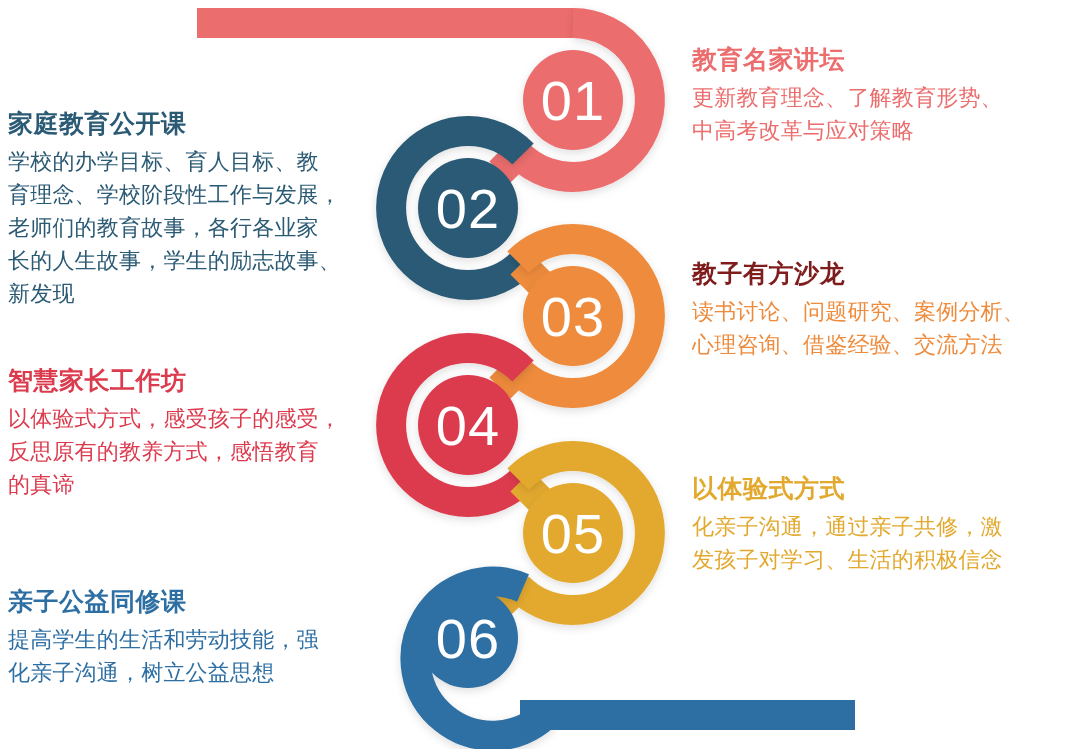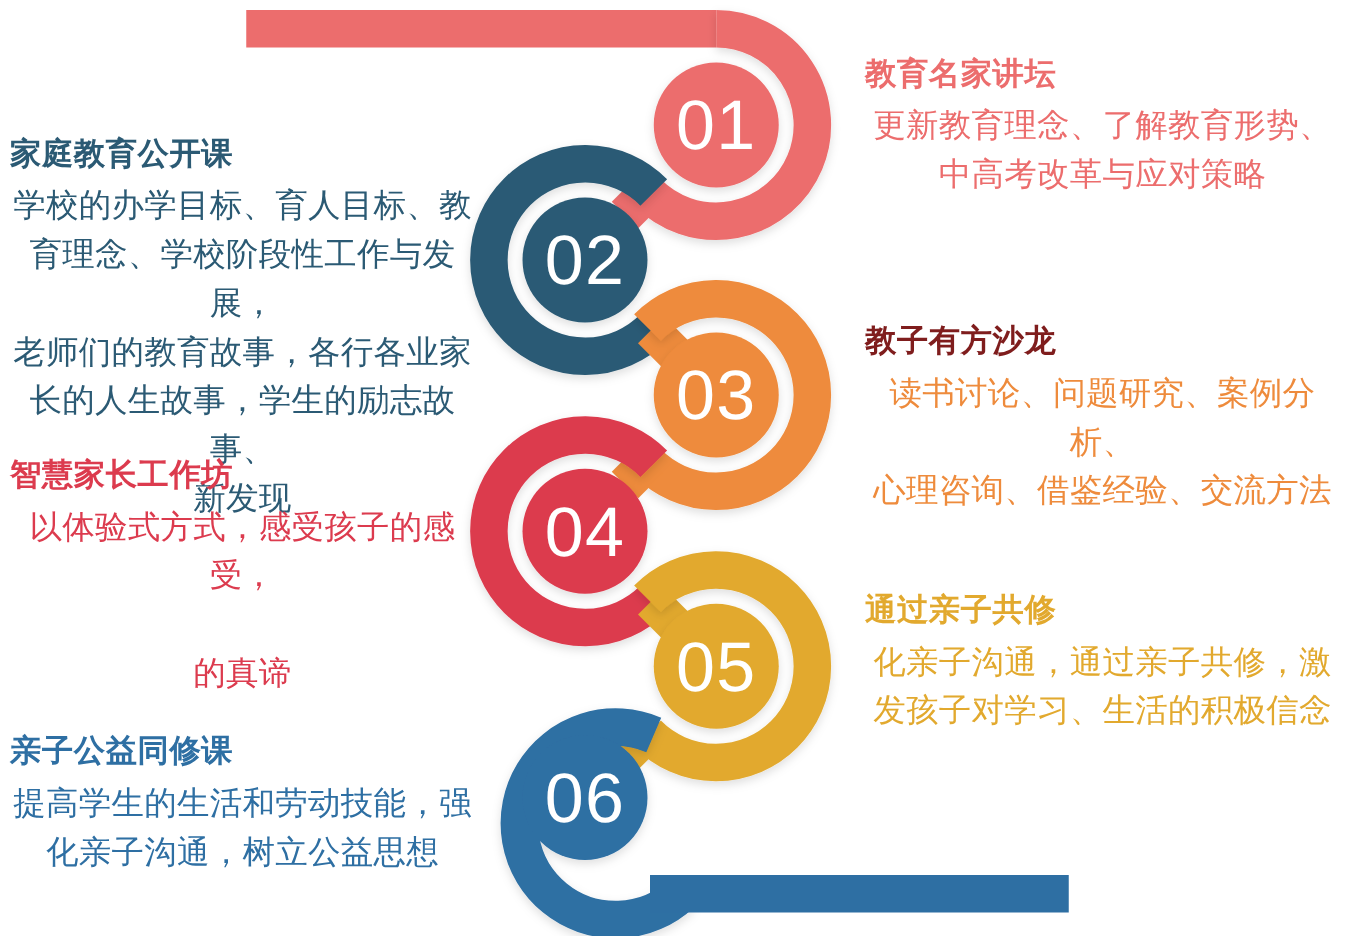--- a/index.html
+++ b/index.html
@@ -39,25 +39,24 @@
   }
   .block-title {
     font-size: 25px;
     font-weight: bold;
     line-height: 1.22;
     margin: 0 0 6px 0;
     letter-spacing: 0.5px;
     white-space: nowrap;
   }
   .block-body {
-    font-size: 26px;
+    font-size: 22px;
     line-height: 1.50;
     margin: 0;
     letter-spacing: 0.2px;
-    text-align: center;
   }
   
   .side-left  { left: 8px;  width: 372px; text-align: left; }
   .side-right { left: 692px; width: 380px; text-align: left; }
 
   #block-02 { top: 108px; }
   #block-04 { top: 365px; }
   #block-06 { top: 586px; }
   #block-01 { top: 44px;  }
   #block-03 { top: 258px; }
@@ -150,27 +149,27 @@
     <p class="block-body" style="color: rgb(238, 139, 60);">
       <span>读书讨论、问题研究、案例分析、</span><br>
       <span>心理咨询、借鉴经验、交流方法</span>
     </p>
   </div>
 
   <div class="text-block side-left" id="block-04">
     <h2 class="block-title" style="color: rgb(220, 59, 78);">智慧家长工作坊</h2>
     <p class="block-body" style="color: rgb(220, 59, 78);">
       <span>以体验式方式，感受孩子的感受，</span><br>
-      <br>
+      <span>反思原有的教养方式，感悟教育</span><br>
       <span>的真谛</span>
     </p>
   </div>
 
   <div class="text-block side-right" id="block-05">
-    <h2 class="block-title" style="color: rgb(226, 169, 46);">通过亲子共修</h2>
+    <h2 class="block-title" style="color: rgb(226, 169, 46);">以体验式方式</h2>
     <p class="block-body" style="color: rgb(226, 169, 46);">
       <span>化亲子沟通，通过亲子共修，激</span><br>
       <span>发孩子对学习、生活的积极信念</span>
     </p>
   </div>
 
   <div class="text-block side-left" id="block-06">
     <h2 class="block-title" style="color: rgb(46, 111, 163);">亲子公益同修课</h2>
     <p class="block-body" style="color: rgb(46, 111, 163);">
       <span>提高学生的生活和劳动技能，强</span><br>

